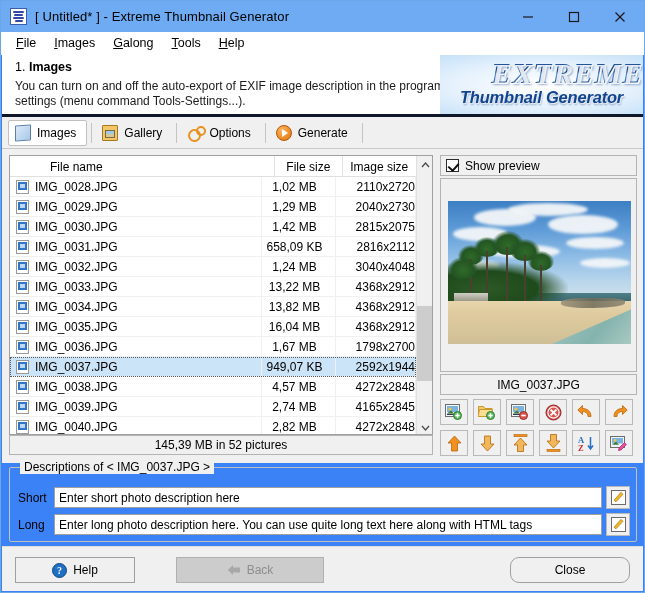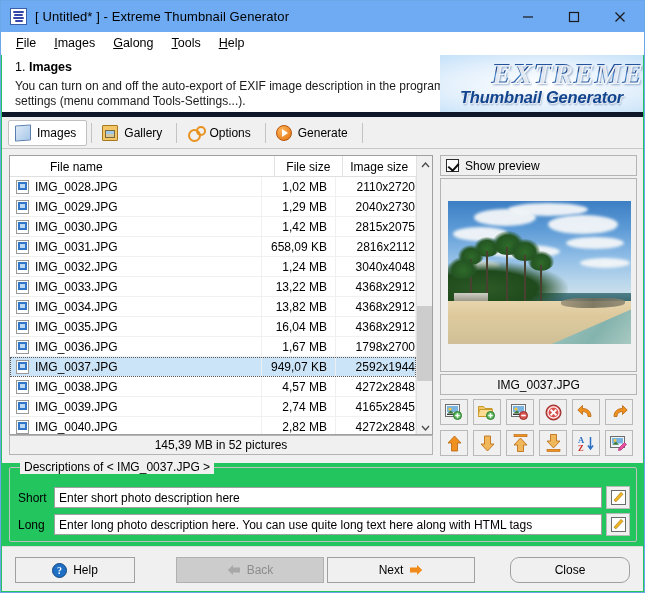--- a/index.html
+++ b/index.html
@@ -13,21 +13,21 @@
     background: #f0f0f0;
     font-size: 12px;
     color: #000;
     -webkit-font-smoothing: none;
   }
 
   
   #window {
     position: absolute; left: 0; top: 0;
     width: 645px; height: 593px;
-    background: #22c55e;
+    background: #3b82f6;
     border: 1px solid #6ba7e8;
   }
 
   
   #titlebar {
     position: absolute; left: 0; top: 0;
     width: 643px; height: 31px;
     background: #6fabf2;
     display: flex; align-items: center;
   }
@@ -78,21 +78,21 @@
     white-space: nowrap;
     cursor: default;
   }
   .menu-item u { text-decoration: underline; }
 
   
   #banner {
     position: absolute; left: 1px; top: 54px;
     width: 641px; height: 62px;
     background: #ffffff;
-    border-bottom: 5px solid #0f172a;
+    border-bottom: 3px solid #0f172a;
     overflow: hidden;
   }
   #banner-step {
     position: absolute; left: 13px; top: 5px;
     font-size: 12.5px;
     white-space: nowrap;
   }
   #banner-step b { font-weight: bold; }
   #banner-desc {
     position: absolute; left: 13px; top: 24px;
@@ -250,21 +250,21 @@
     outline: 1px dotted #5a5a5a;
     outline-offset: -1px;
   }
   .cell-name {
     width: 252px; display: flex; align-items: center;
     padding-left: 6px; font-size: 12px;
     border-right: 1px solid #f0f0f0;
     height: 20px;
   }
   .cell-size {
-    width: 74px; text-align: right; padding-right: 8px; font-size: 12px;
+    width: 74px; text-align: center; padding-right: 8px; font-size: 12px;
     border-right: 1px solid #f0f0f0; height: 20px; line-height: 20px;
   }
   .cell-dim {
     width: 80px; text-align: right; font-size: 12px;
     border-right: 1px solid #f0f0f0; height: 20px; line-height: 20px;
   }
   .file-ico {
     width: 13px; height: 14px; margin-right: 6px; flex: 0 0 auto;
     background: #ffffff;
     border: 1px solid #9a9a9a;
@@ -866,25 +866,19 @@
       <span>Help</span>
     </div>
 
     <div class="bbtn" id="b-back">
       <svg width="14" height="12" viewBox="0 0 14 12">
         <path d="M0.8 6 L6 1 L6 3.6 L13 3.6 L13 8.4 L6 8.4 L6 11 Z" fill="#a8a8a8"></path>
       </svg>
       <span>Back</span>
     </div>
 
-    <div class="bbtn" id="b-next">
-      <span>Next</span>
-      <svg width="14" height="12" viewBox="0 0 14 12">
-        <path d="M13.2 6 L8 1 L8 3.6 L1 3.6 L1 8.4 L8 8.4 L8 11 Z" fill="#f08a1c"></path>
-      </svg>
-    </div>
 
     <div class="bbtn" id="b-close">
       <span>Close</span>
     </div>
   </div>
 
 </div>
 
 </body></html>

